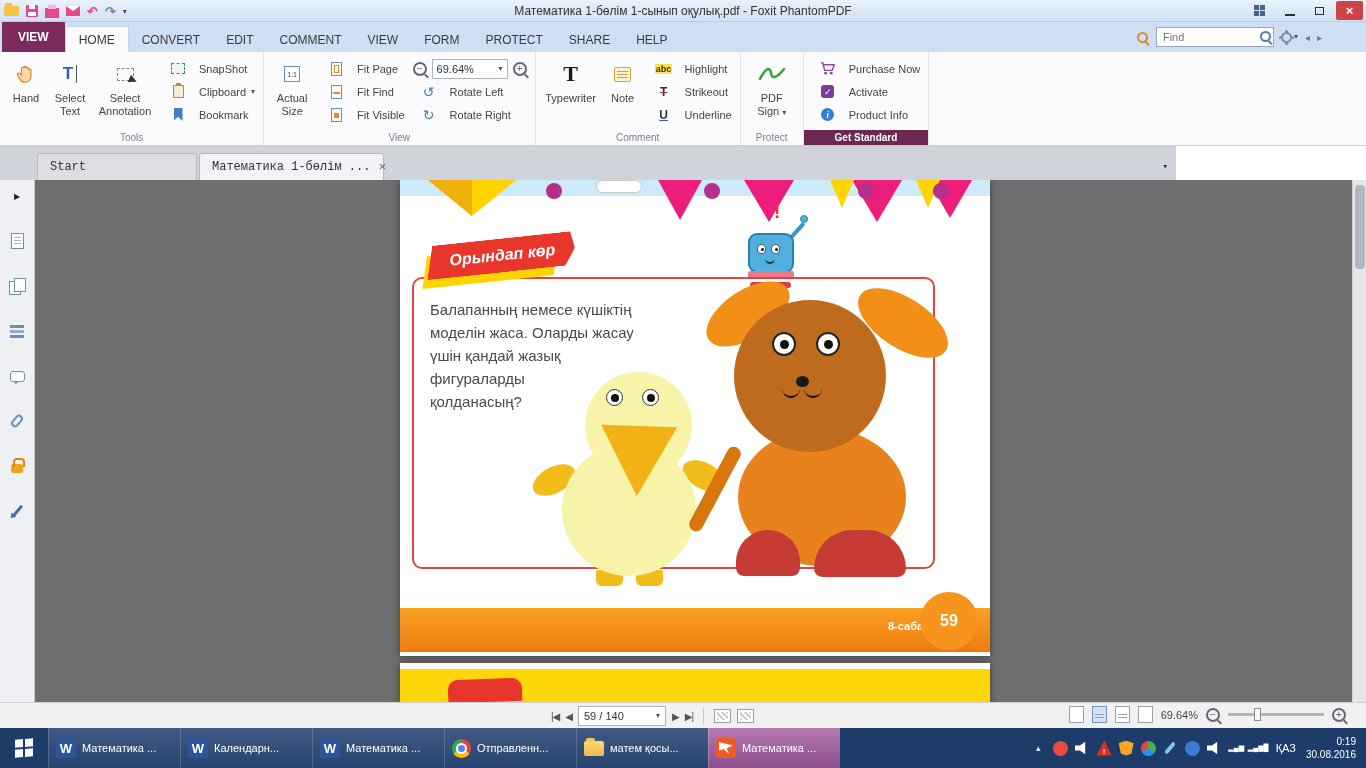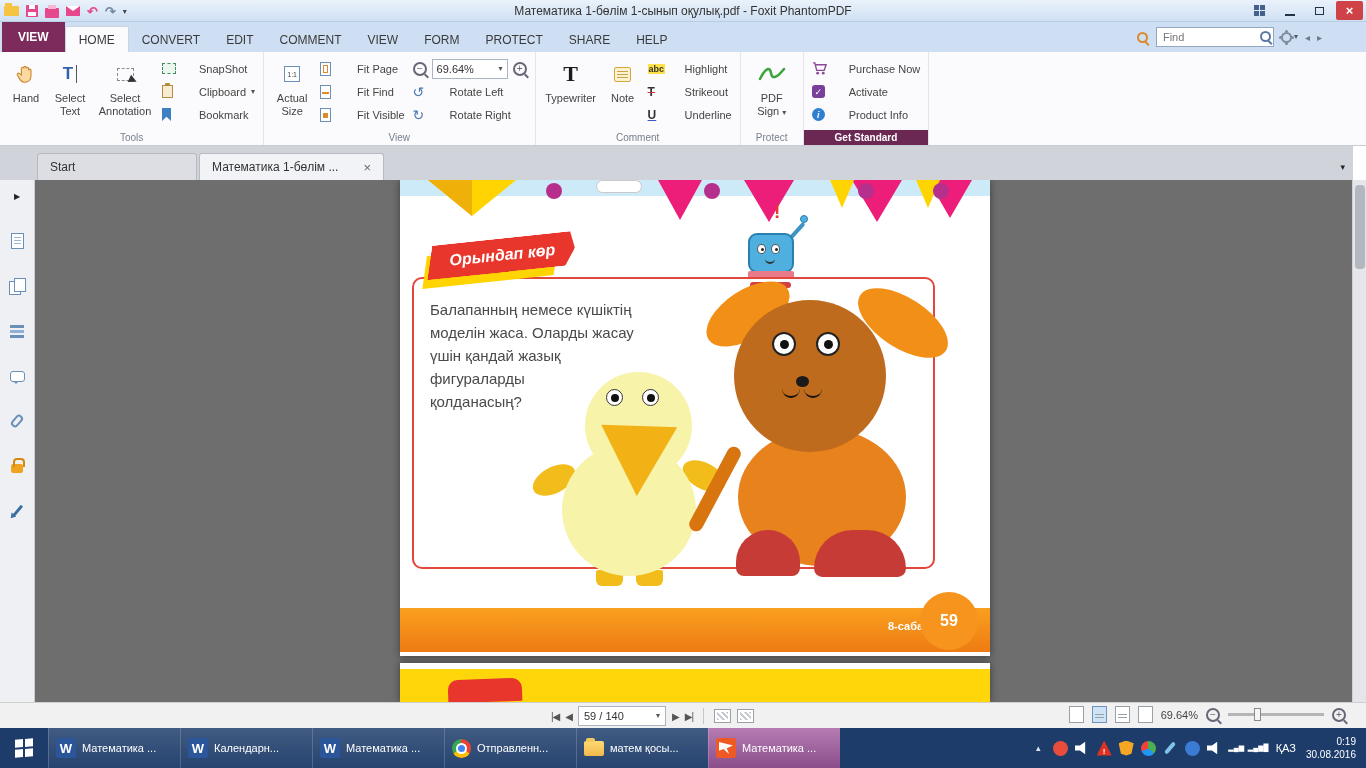--- a/index.html
+++ b/index.html
@@ -53,21 +53,21 @@
   
   .ribbonbody{position:absolute;left:0;top:52px;width:1366px;height:94px;background:#fbfbfd;border-bottom:1px solid #c6cbd4;display:flex;}
   .rgroup{position:relative;height:100%;border-right:1px solid #e4e6ea;display:flex;align-items:flex-start;padding:2px 4px 16px 4px;}
   .rgroup-label{position:absolute;left:0;right:0;bottom:0;height:15px;line-height:15px;text-align:center;font-size:10px;color:#78808c;}
   .rgroup-label.purple{background:#6b2853;color:#fff;font-weight:bold;}
   .bigbtn{height:76px;display:flex;flex-direction:column;align-items:center;padding-top:5px;font-size:11px;color:#444;text-align:center;line-height:13px;}
   .bigbtn .bicon{height:30px;display:flex;align-items:center;justify-content:center;margin-bottom:3px;}
   .w44{width:44px;} .w48{width:48px;} .w64{width:66px;} .w52{width:54px;} .w40{width:42px;} .w62{width:62px;}
   .stack{display:flex;flex-direction:column;padding-top:5px;gap:4px;}
   .smallbtn{display:flex;align-items:center;gap:5px;font-size:11px;color:#444;height:19px;padding:0 4px;white-space:nowrap;}
-  .sicon{width:32px;height:16px;display:inline-flex;align-items:center;justify-content:flex-start;flex:none;}
+  .sicon{width:32px;height:16px;display:inline-flex;align-items:center;justify-content:center;flex:none;}
   
   .ic-selectT{font-weight:bold;font-size:17px;color:#2f62a8;border-right:1px solid #555;padding-right:3px;line-height:18px;}
   .ic-selann{width:17px;height:13px;border:1px dashed #8a8a8a;position:relative;}
   .ic-selann::after{content:"";position:absolute;right:-4px;bottom:-4px;border-left:8px solid #333;border-top:4px solid transparent;border-bottom:4px solid transparent;transform:rotate(25deg);}
   .ic-snap{width:14px;height:11px;border:1px dashed #3f8f5f;background:#eaf6ee;}
   .ic-clipb{width:11px;height:13px;border:1px solid #b08d3f;background:#f7ecd2;position:relative;}
   .ic-clipb::before{content:"";position:absolute;left:2px;top:-3px;width:5px;height:3px;background:#b08d3f;border-radius:1px;}
   .ic-bmk{width:9px;height:13px;background:#3f7fc4;clip-path:polygon(0 0,100% 0,100% 100%,50% 68%,0 100%);}
   .ic-actual{width:16px;height:16px;border:1px solid #6a8fb8;background:#fff;font-size:7px;color:#444;display:flex;align-items:center;justify-content:center;}
   .ic-pg{width:11px;height:14px;border:1px solid #6a8fb8;background:#fff;position:relative;}
@@ -81,21 +81,21 @@
   .ic-type{font-family:"Liberation Serif",serif;font-weight:bold;font-size:22px;color:#1a1a1a;line-height:22px;}
   .ic-note{width:17px;height:15px;background:#fdf3cf;border:1px solid #d8a53a;border-radius:2px;position:relative;}
   .ic-note::after{content:"";position:absolute;left:2px;right:2px;top:3px;height:8px;background:repeating-linear-gradient(to bottom,#c8a050 0 1px,transparent 1px 3px);}
   .ic-hl{font-size:9px;font-weight:bold;color:#333;background:#ffe24a;padding:0 1px;}
   .ic-so{font-size:12px;font-weight:bold;color:#333;text-decoration:line-through;text-decoration-color:#d03030;}
   .ic-ul{font-size:12px;font-weight:bold;color:#333;text-decoration:underline;text-decoration-color:#3858c8;}
   .ic-act{width:13px;height:13px;background:#7a3f9a;border-radius:3px;color:#fff;font-size:9px;display:flex;align-items:center;justify-content:center;}
   .ic-info{width:13px;height:13px;background:#2f7fd0;border-radius:50%;color:#fff;font-size:9px;font-style:italic;font-weight:bold;display:flex;align-items:center;justify-content:center;}
 
   
-  .tabstrip{position:absolute;left:0;top:146px;width:1353px;height:34px;background:#d0d3da;display:flex;align-items:flex-end;padding-left:37px;}
+  .tabstrip{position:absolute;left:0;top:146px;width:1176px;height:34px;background:#d0d3da;display:flex;align-items:flex-end;padding-left:37px;font-family:Liberation Mono, monospace;}
   .doctab{height:27px;display:flex;align-items:center;justify-content:space-between;padding:0 12px;font-size:12px;color:#333;background:#dcdee4;border:1px solid #b8bac2;border-bottom:none;border-radius:3px 3px 0 0;margin-right:2px;width:160px;white-space:nowrap;}
   .doctab.active{background:#f2f3f6;width:185px;}
   .tabx{font-size:13px;color:#666;margin-left:8px;line-height:13px;}
   .tabmenu{position:absolute;right:8px;bottom:8px;font-size:9px;color:#222;}
 
   
   .workspace{position:absolute;left:0;top:180px;width:1366px;height:522px;background:#6e6e6e;overflow:hidden;}
   .sidebar{position:absolute;left:0;top:0;width:35px;height:100%;background:#eef0f4;border-right:1px solid #c9cbd2;display:flex;flex-direction:column;align-items:center;padding-top:7px;gap:27px;}
   .sb{width:18px;height:18px;display:flex;align-items:center;justify-content:center;flex:none;}
   .sb-arrow{font-size:8px;color:#222;}

